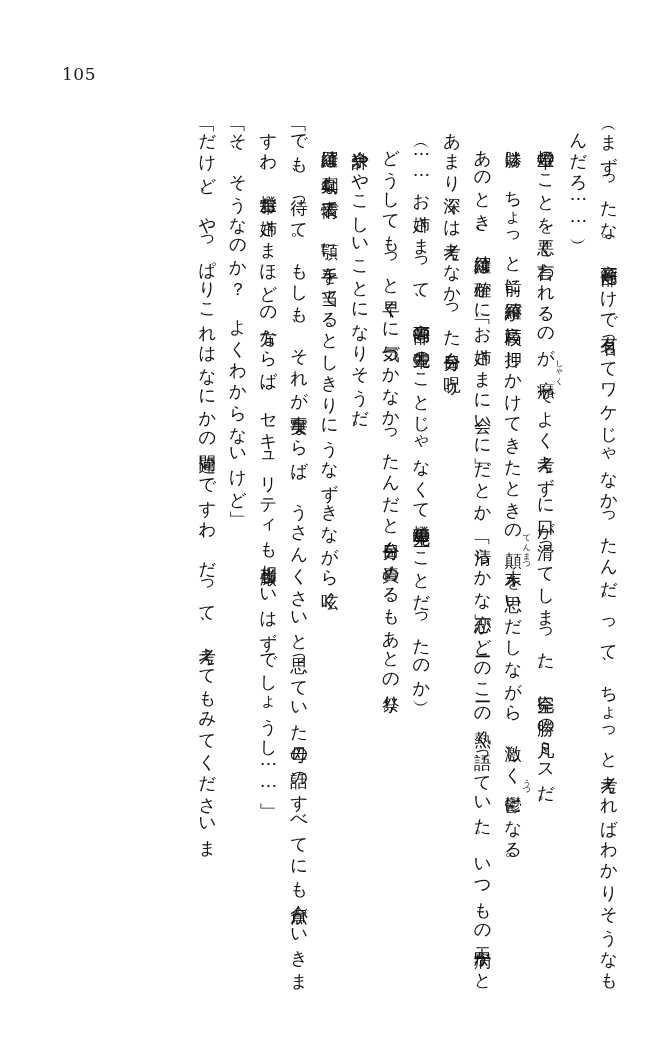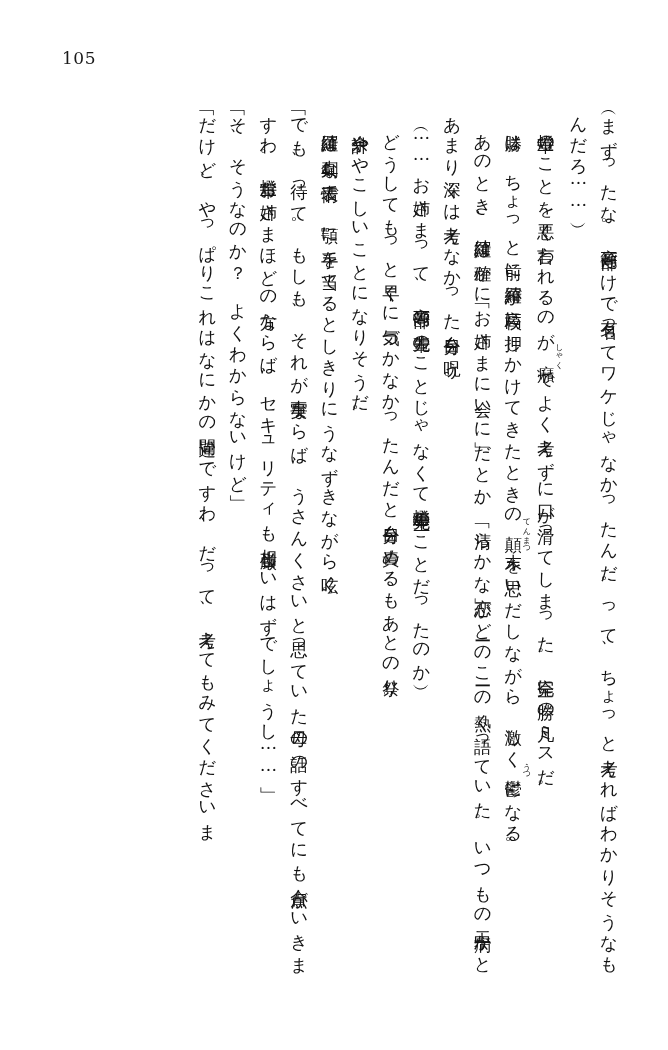--- a/index.html
+++ b/index.html
@@ -12,20 +12,21 @@
     height: 1050px;
     overflow: hidden;
     font-family: "DejaVu Serif", "Liberation Serif", serif;
     color: #111111;
   }
   .page {
     position: relative;
     width: 668px;
     height: 1000px;
     box-sizing: border-box;
+    margin-top: 16px;
   }
   .page-number {
     position: absolute;
     top: 48px;
     left: 62px;
     font-size: 17px;
     letter-spacing: 0.5px;
     color: #1a1a1a;
     font-family: "DejaVu Serif", "Liberation Serif", serif;
   }

